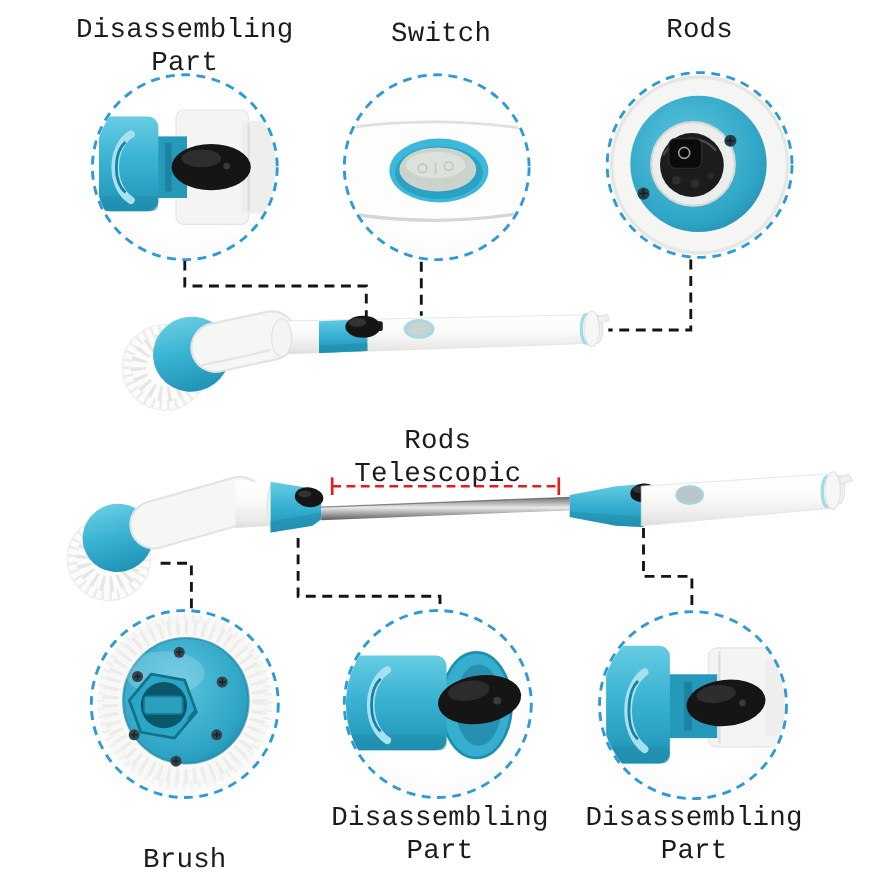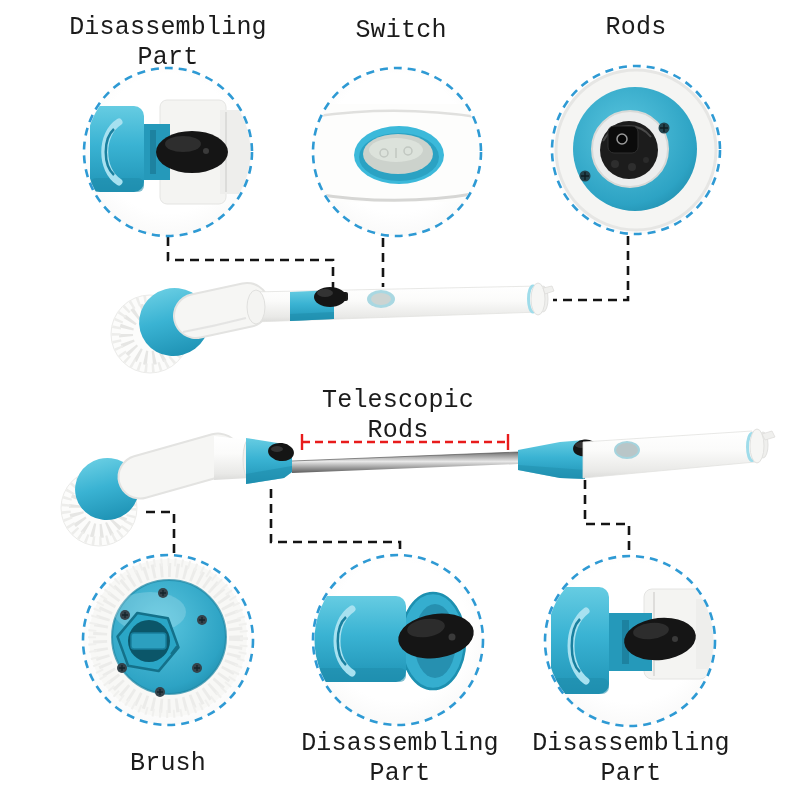--- a/index.html
+++ b/index.html
@@ -303,25 +303,25 @@
 
 <div class="label" style="left:251px;top:16px;width:300px;">
   <div>Switch</div>
 </div>
 
 <div class="label" style="left:486px;top:13px;width:300px;">
   <div>Rods</div>
 </div>
 
 <div class="label" style="left:248px;top:386px;width:300px;">
+  <div>Rods</div>
   <div>Telescopic</div>
-  <div>Rods</div>
-</div>
-
-<div class="label" style="left:18px;top:749px;width:300px;">
+</div>
+
+<div class="label" style="left:18px;top:767px;width:300px;">
   <div>Brush</div>
 </div>
 
 <div class="label" style="left:250px;top:729px;width:300px;">
   <div>Disassembling</div>
   <div>Part</div>
 </div>
 
 <div class="label" style="left:481px;top:729px;width:300px;">
   <div>Disassembling</div>

